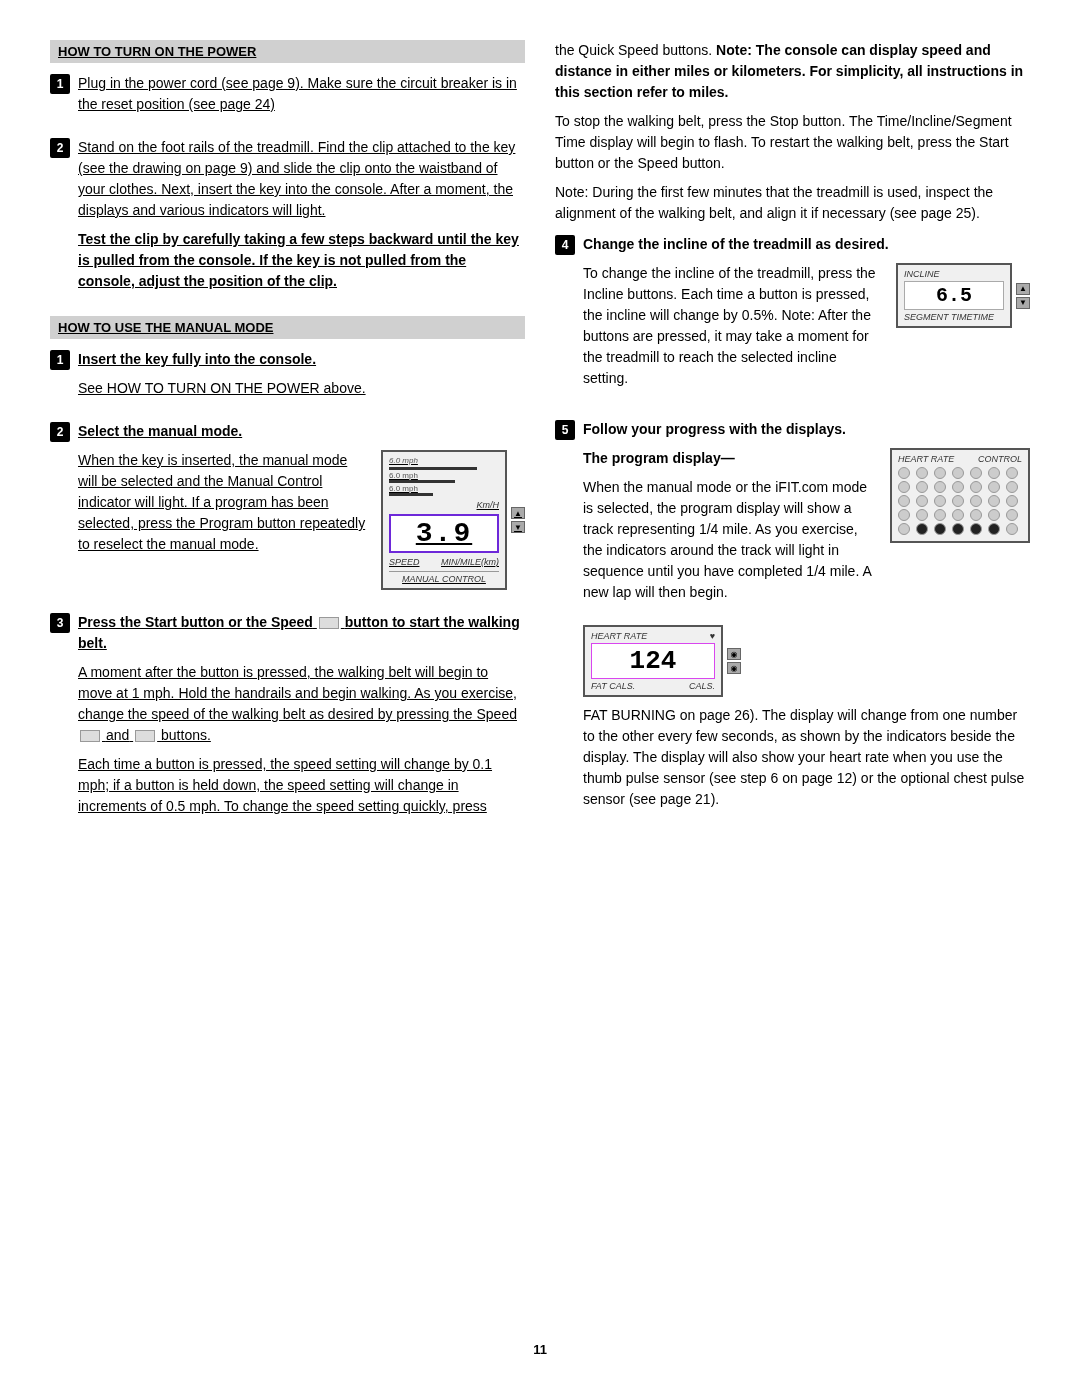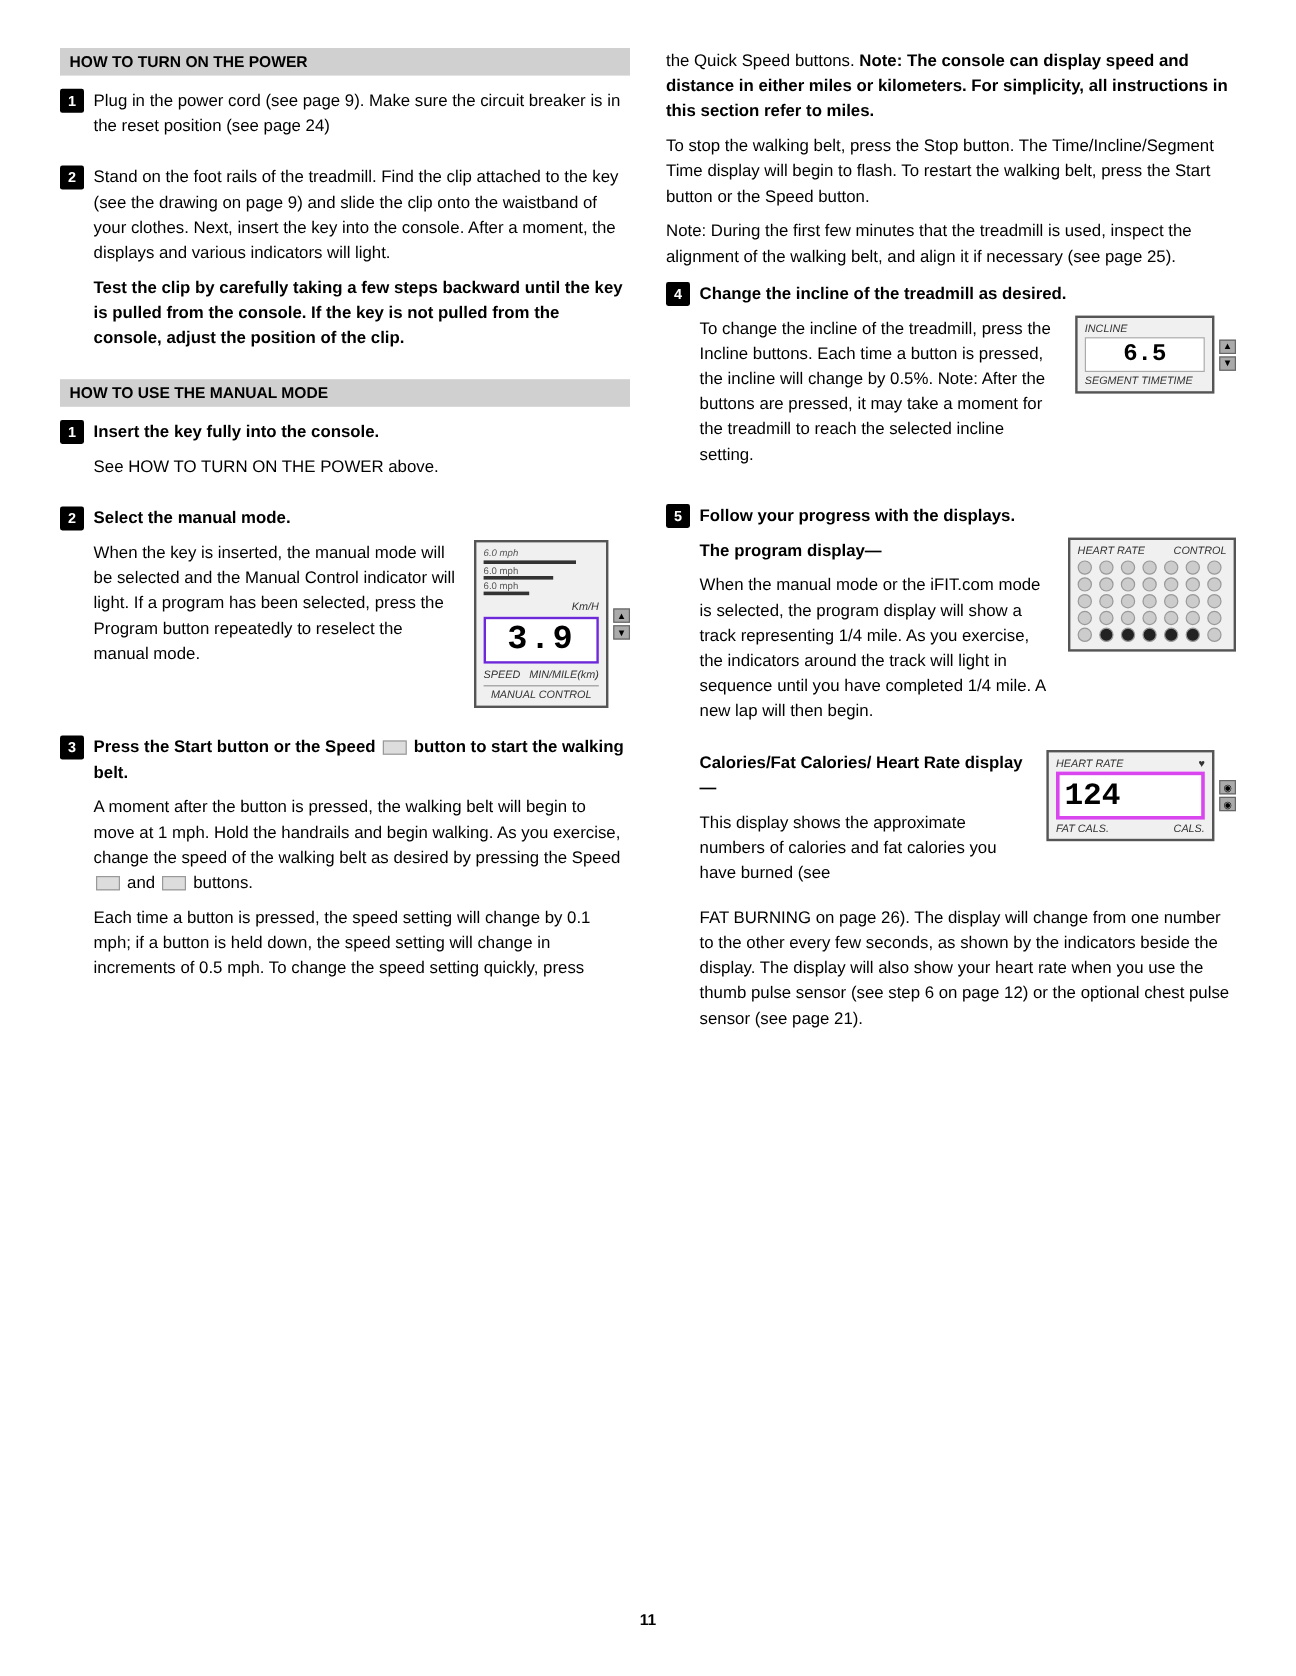--- a/index.html
+++ b/index.html
@@ -14,21 +14,21 @@
     }
     .page {
       width: 1080px;
       min-height: 1397px;
       padding: 40px 50px 60px 50px;
       display: grid;
       grid-template-columns: 1fr 1fr;
       grid-template-rows: auto;
       gap: 0 30px;
     }
-    .left-col { grid-column: 1; }
+    .left-col { grid-column: 1; text-decoration: underline; }
     .right-col { grid-column: 2; }
 
     .section-header {
       background: #d0d0d0;
       font-weight: bold;
       font-size: 13px;
       padding: 4px 8px;
       margin-bottom: 10px;
       display: block;
     }
@@ -60,21 +60,21 @@
       align-items: flex-start;
       gap: 14px;
       margin: 8px 0;
     }
     .diagram-text { flex: 1; }
 
     
     .speed-display-box {
       border: 2px solid #555;
       background: #f0f0f0;
-      width: 112px;
+      width: 126px;
       padding: 4px 6px;
       font-size: 11px;
     }
     .speed-display-inner {
       background: #fff;
       border: 2px solid #6d28d9;
       text-align: center;
       font-family: 'Courier New', monospace;
       font-size: 28px;
       font-weight: bold;
@@ -185,22 +185,22 @@
     }
     .hr-top-label {
       font-size: 9px;
       font-style: italic;
       color: #333;
       display: flex;
       justify-content: space-between;
     }
     .hr-display-inner {
       background: #fff;
-      border: 3px solid #d946ef;
-      text-align: left;
+      border: 1px solid #d946ef;
+      text-align: center;
       font-family: 'Courier New', monospace;
       font-size: 26px;
       font-weight: bold;
       padding: 2px 4px;
       margin: 2px 0;
     }
     .hr-bottom-labels {
       display: flex;
       justify-content: space-between;
       font-size: 9px;
@@ -459,24 +459,20 @@
                     <div class="dot"></div>
                   </div>
                 </div>
               </div>
             </div>
           </div>
         </div>
 
         <div>
           <div class="diagram-container">
-            <div class="diagram-text">
-              <p><span class="inline-bold">Calories/Fat Calories/ Heart Rate display—</span></p>
-              <p>This display shows the approximate numbers of calories and fat calories you have burned (see</p>
-            </div>
 
             <div style="display:flex; align-items:center;">
               <div class="hr-display-box">
                 <div class="hr-top-label">
                   <span>HEART RATE</span>
                   <span>♥</span>
                 </div>
                 <div class="hr-display-inner">124</div>
                 <div class="hr-bottom-labels">
                   <span>FAT CALS.</span>

